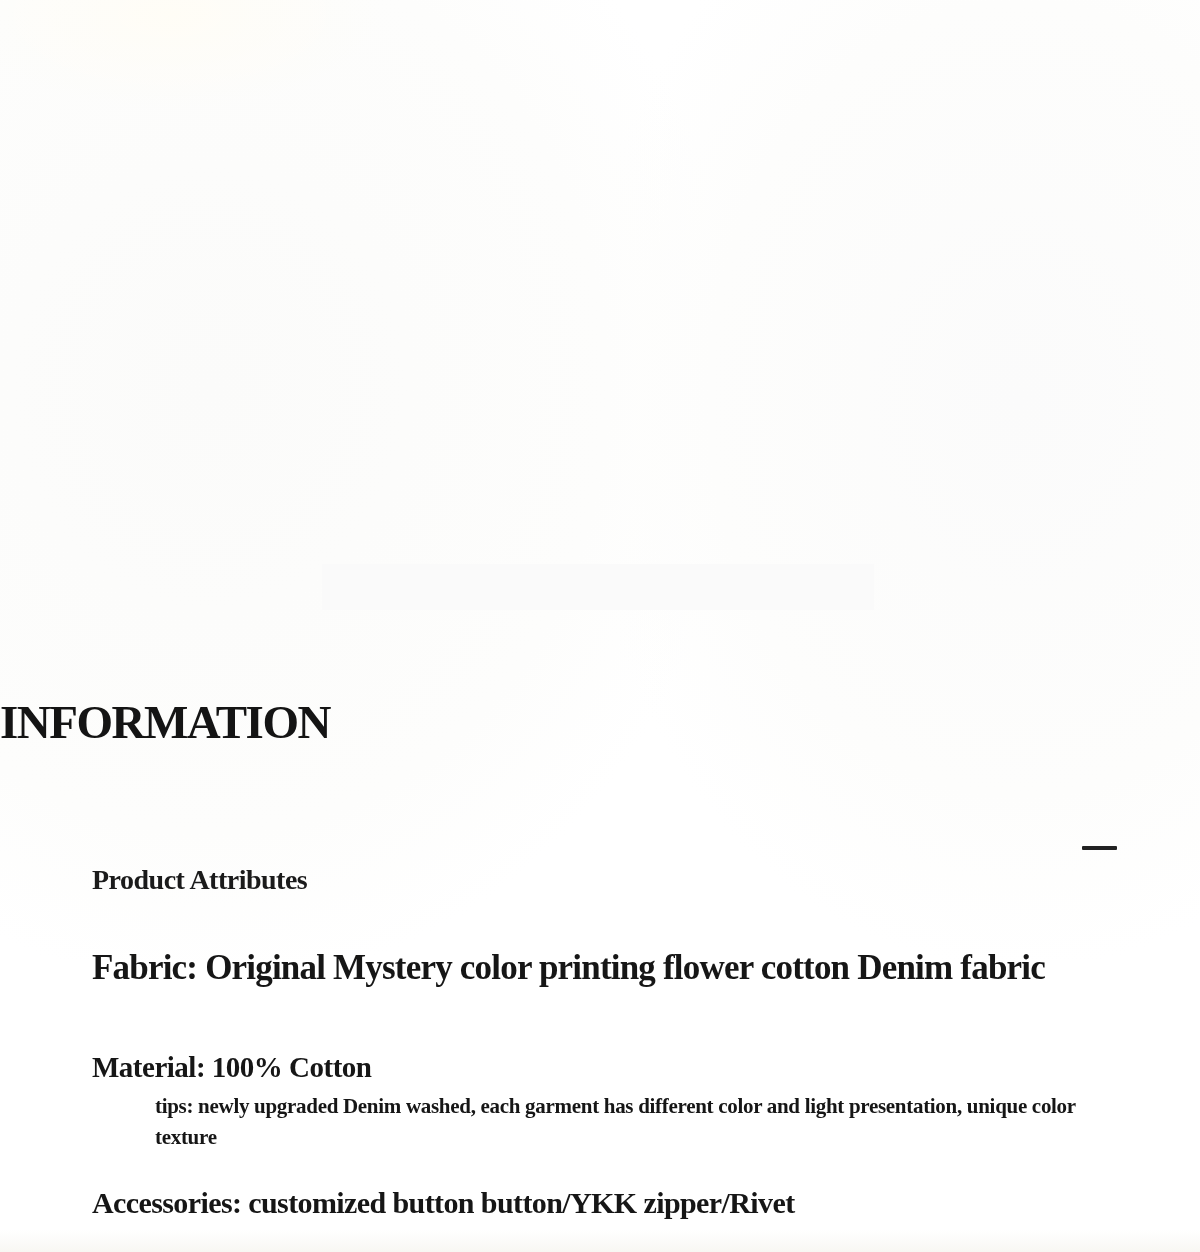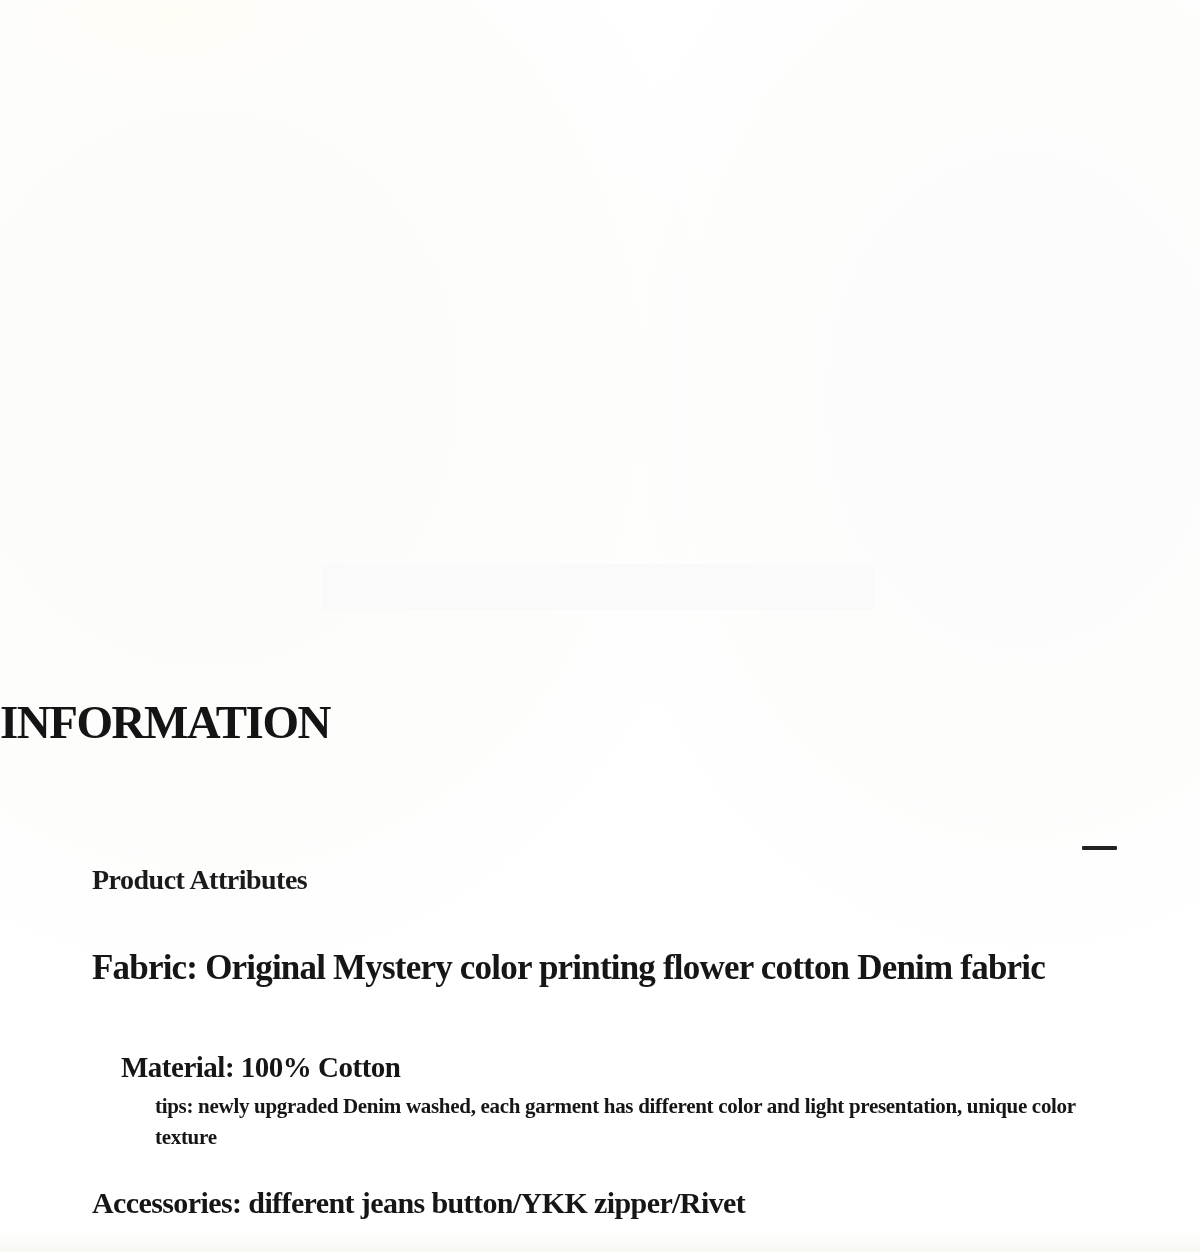--- a/index.html
+++ b/index.html
@@ -70,21 +70,21 @@
     border-radius: 1px;
   }
 
   .attr-line {
     position: absolute;
     font-weight: bold;
     white-space: nowrap;
     color: #161616;
   }
   .line-fabric      { left: 92px;  top: 948px;  font-size: 35px; letter-spacing: -0.8px; }
-  .line-material    { left: 92px;  top: 1051px; font-size: 29px; letter-spacing: -0.5px; margin-left: 29px; }
+  .line-material    { left: 92px;  top: 1051px; font-size: 29px; letter-spacing: -0.5px; }
   .line-tips        { left: 155px; top: 1091px; font-size: 21px; letter-spacing: -0.3px;
                       line-height: 31px; width: 958px; white-space: normal; }
   .line-accessories { left: 92px;  top: 1186px; font-size: 30px; letter-spacing: -0.6px; }
 </style>
 </head>
 <body>
 
 <div class="page">
 
   <div class="bg-blob bg-blob-left"></div>
@@ -99,15 +99,15 @@
     <span class="attr-header-label">Product Attributes</span>
     <span class="minus-bar"></span>
   </div>
 
   <div class="attr-line line-fabric">Fabric: Original Mystery color printing flower cotton Denim fabric</div>
 
   <div class="attr-line line-material">Material: 100% Cotton</div>
 
   <div class="attr-line line-tips">tips: newly upgraded Denim washed, each garment has different color and light presentation, unique color texture</div>
 
-  <div class="attr-line line-accessories">Accessories: different jeans button/YKK zipper/Rivet</div>
+  <div class="attr-line line-accessories">Accessories: customized button button/YKK zipper/Rivet</div>
 
 </div>
 
 </body></html>

